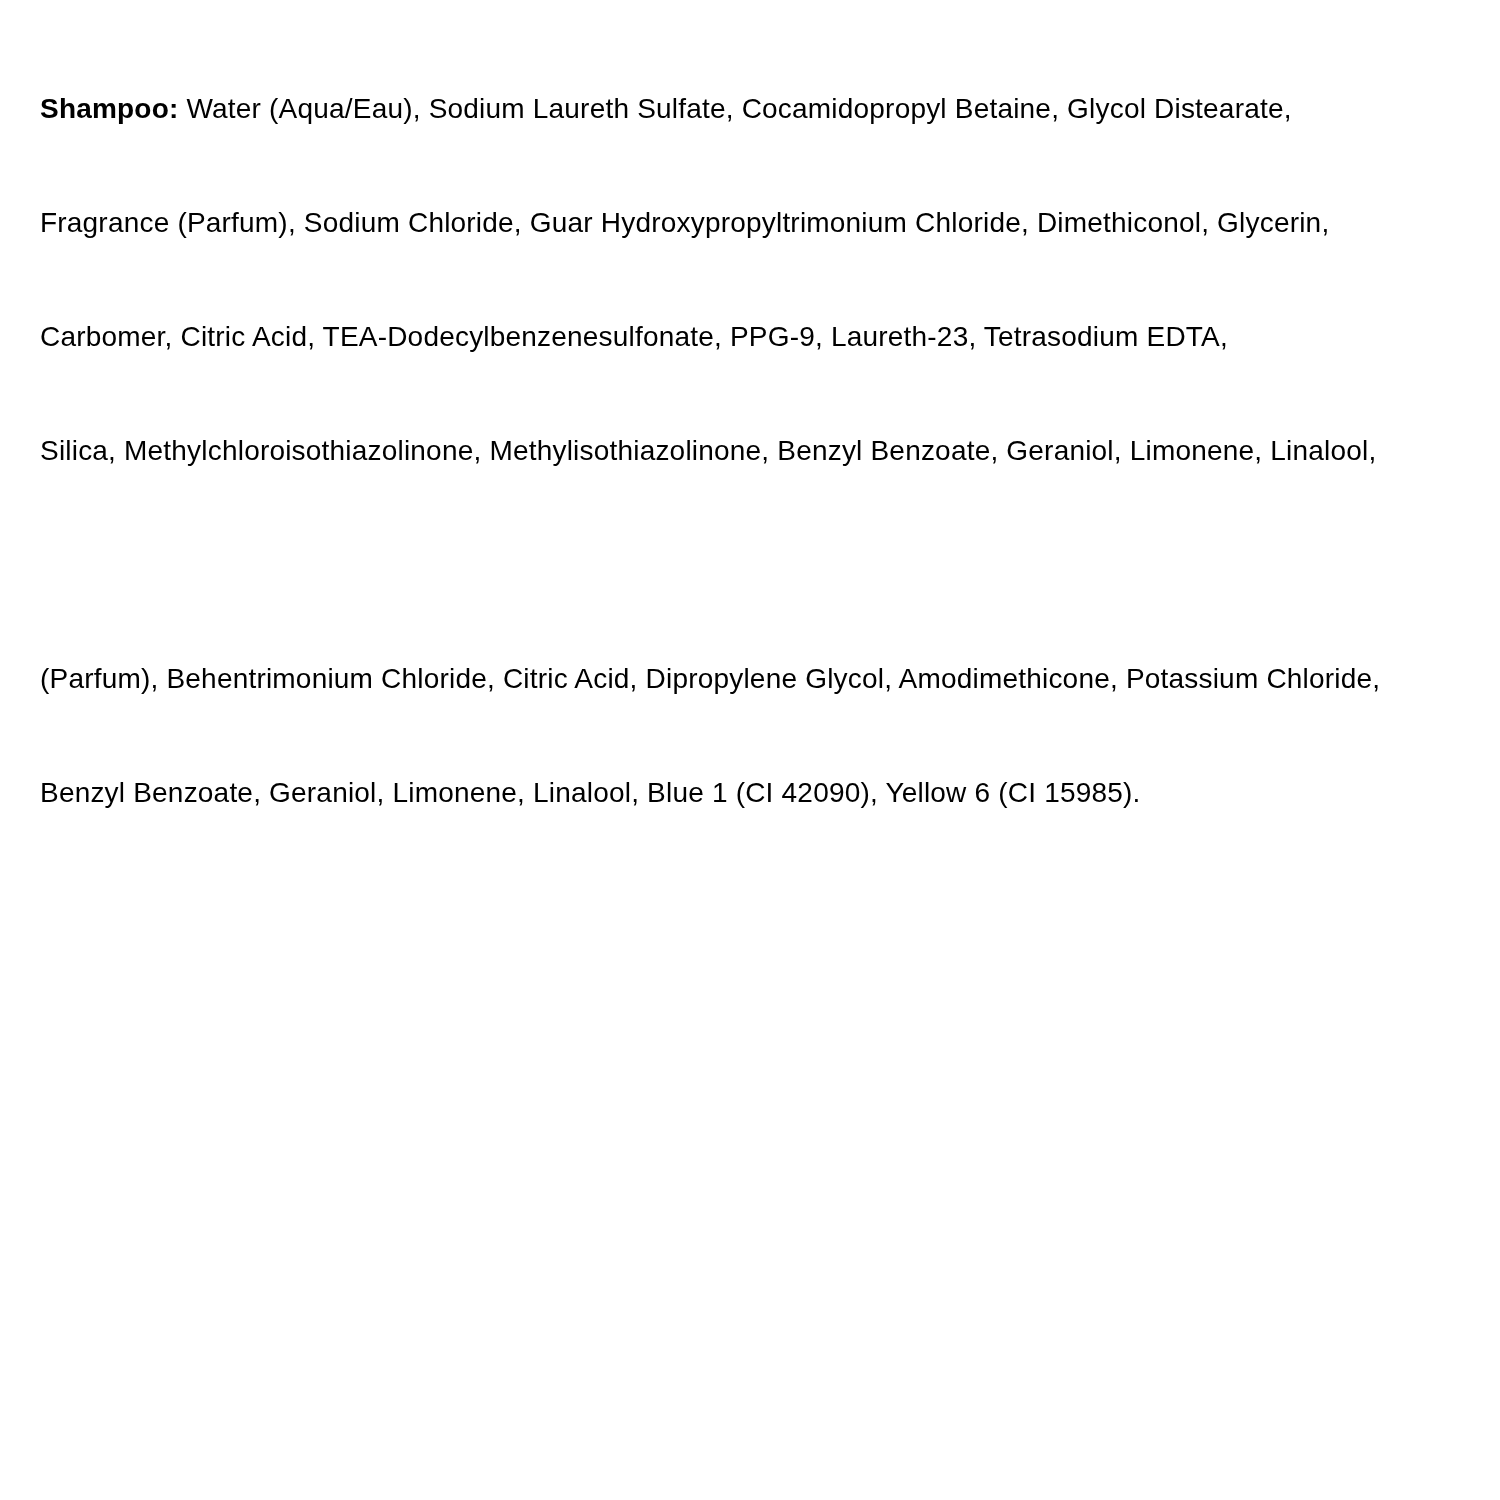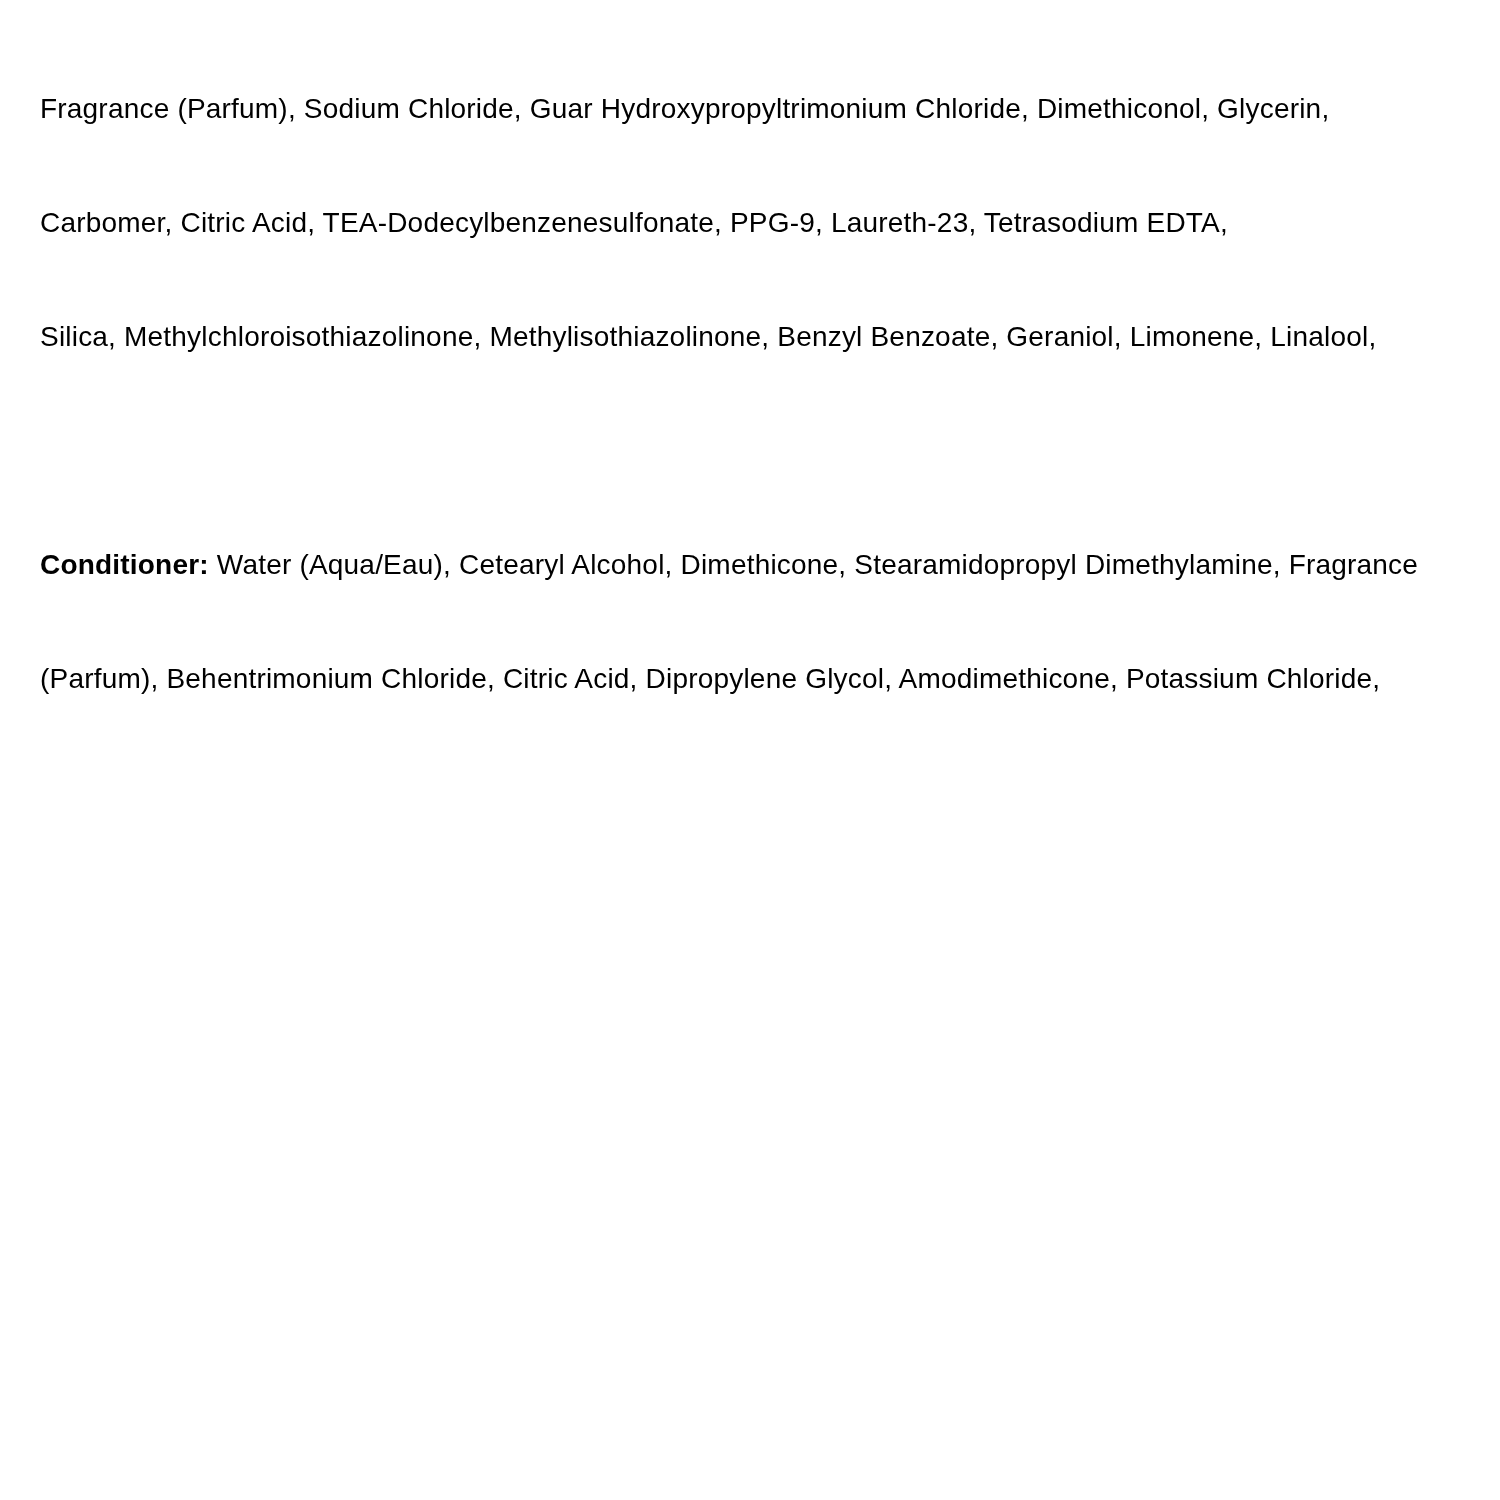--- a/index.html
+++ b/index.html
@@ -37,23 +37,24 @@
   .label {
     font-weight: bold;
   }
 </style>
 </head>
 <body>
 
 <div class="doc">
 
   <div class="para">
+    <div class="line"><span class="label">Shampoo:</span> <span>Water (Aqua/Eau), Sodium Laureth Sulfate, Cocamidopropyl Betaine, Glycol Distearate,</span></div>
     <div class="line">Fragrance (Parfum), Sodium Chloride, Guar Hydroxypropyltrimonium Chloride, Dimethiconol, Glycerin,</div>
     <div class="line">Carbomer, Citric Acid, TEA-Dodecylbenzenesulfonate, PPG-9, Laureth-23, Tetrasodium EDTA,</div>
     <div class="line">Silica, Methylchloroisothiazolinone, Methylisothiazolinone, Benzyl Benzoate, Geraniol, Limonene, Linalool,</div>
   </div>
 
   <div class="para">
-    <div class="line"><span class="label">Conditioner:</span> <span>Water (Aqua/Eau), Cetearyl Alcohol, Dimethicone, Stearamidopropyl Dimethylamine, Fragrance</span></div>
     <div class="line">(Parfum), Behentrimonium Chloride, Citric Acid, Dipropylene Glycol, Amodimethicone, Potassium Chloride,</div>
+    <div class="line">Benzyl Benzoate, Geraniol, Limonene, Linalool, Blue 1 (CI 42090), Yellow 6 (CI 15985).</div>
   </div>
 
 </div>
 
 </body></html>

